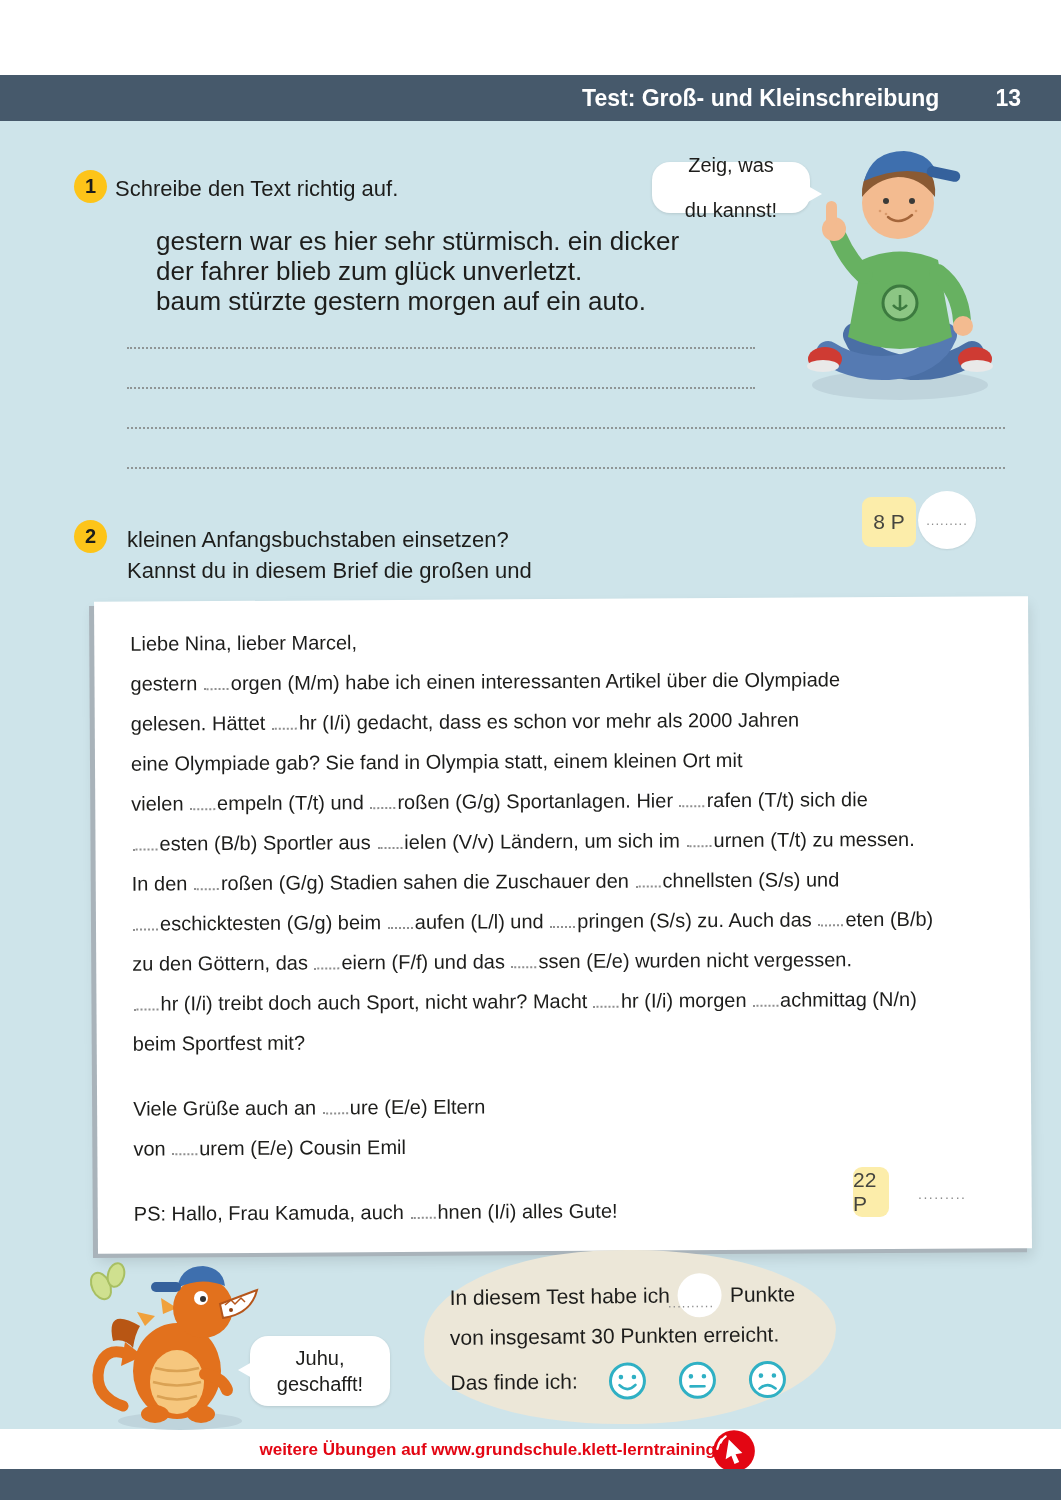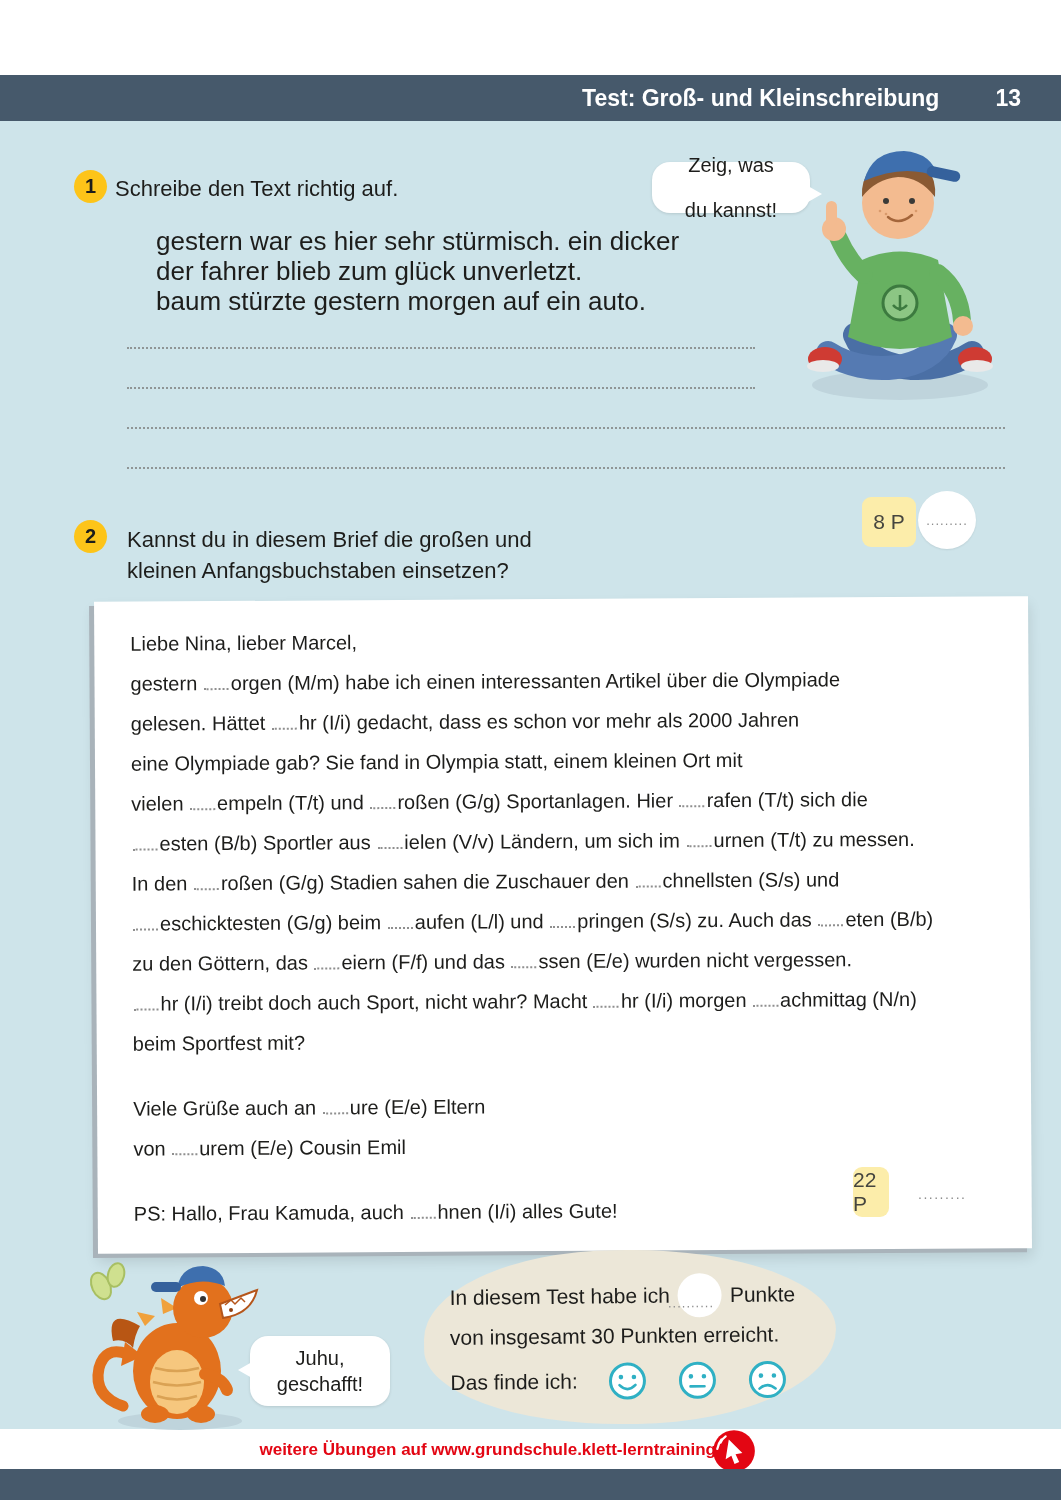--- a/index.html
+++ b/index.html
@@ -141,22 +141,22 @@
     </svg>
   </div>
 
   <div class="points-badge" id="points1">8 P</div>
   <div class="points-circle">
     <span class="dots">.........</span>
   </div>
 
   <div class="task-num" id="task2-num">2</div>
   <div class="task2-instruction">
+    <div>kleinen Anfangsbuchstaben einsetzen?</div>
     <div>Kannst du in diesem Brief die großen und</div>
-    <div>kleinen Anfangsbuchstaben einsetzen?</div>
   </div>
 
   <div class="letter">
     <div class="letter-inner">
         <div class="letter-line"><span>Liebe Nina, lieber Marcel,</span></div>
         <div class="letter-line"><span>gestern </span><span class="blank"></span><span>orgen (M/m) habe ich einen interessanten Artikel über die Olympiade</span></div>
         <div class="letter-line"><span>gelesen. Hättet </span><span class="blank"></span><span>hr (I/i) gedacht, dass es schon vor mehr als 2000 Jahren</span></div>
         <div class="letter-line"><span>eine Olympiade gab? Sie fand in Olympia statt, einem kleinen Ort mit</span></div>
         <div class="letter-line"><span>vielen </span><span class="blank"></span><span>empeln (T/t) und </span><span class="blank"></span><span>roßen (G/g) Sportanlagen. Hier </span><span class="blank"></span><span>rafen (T/t) sich die</span></div>
         <div class="letter-line"><span class="blank"></span><span>esten (B/b) Sportler aus </span><span class="blank"></span><span>ielen (V/v) Ländern, um sich im </span><span class="blank"></span><span>urnen (T/t) zu messen.</span></div>

